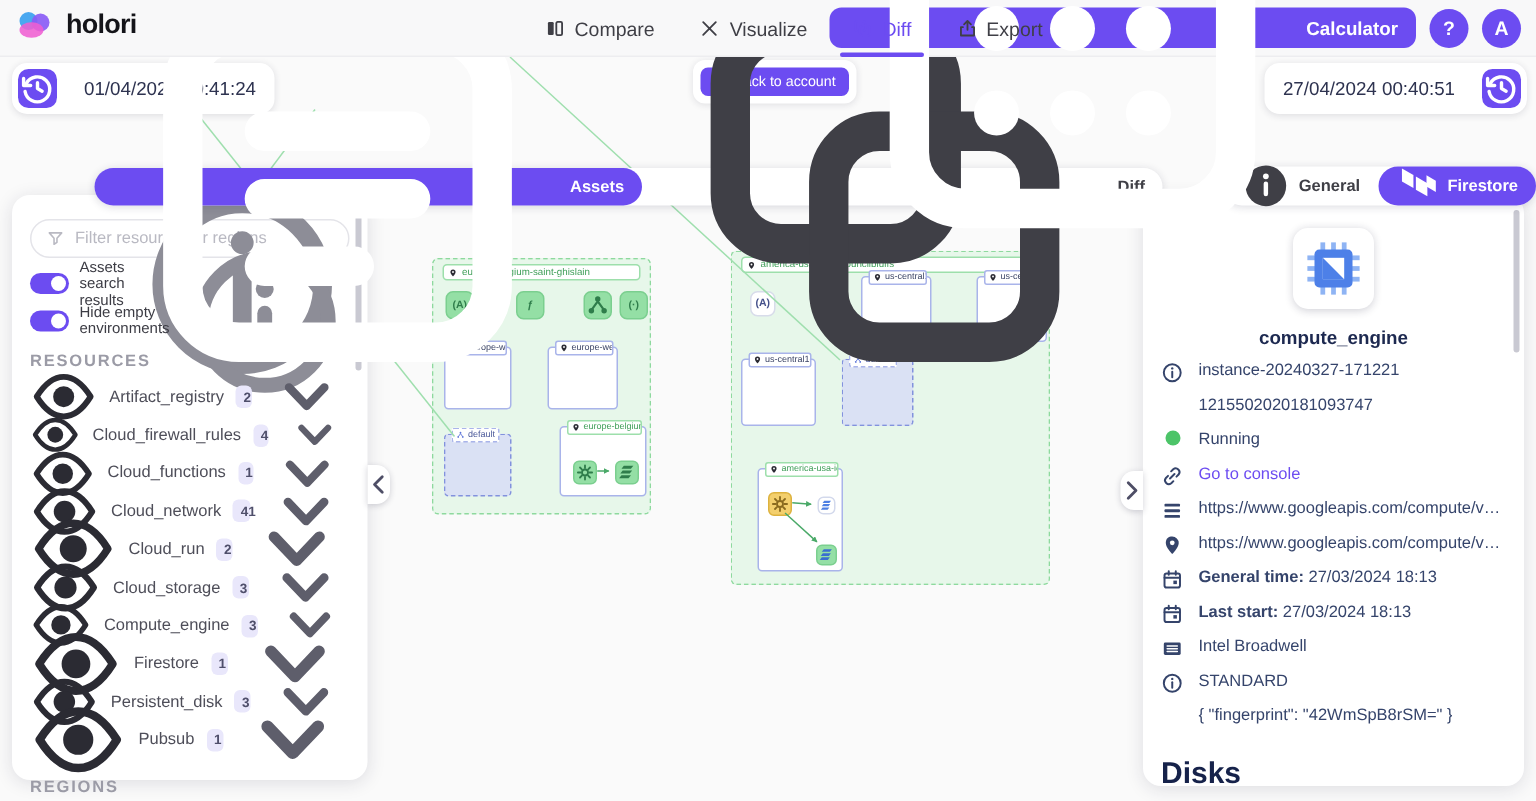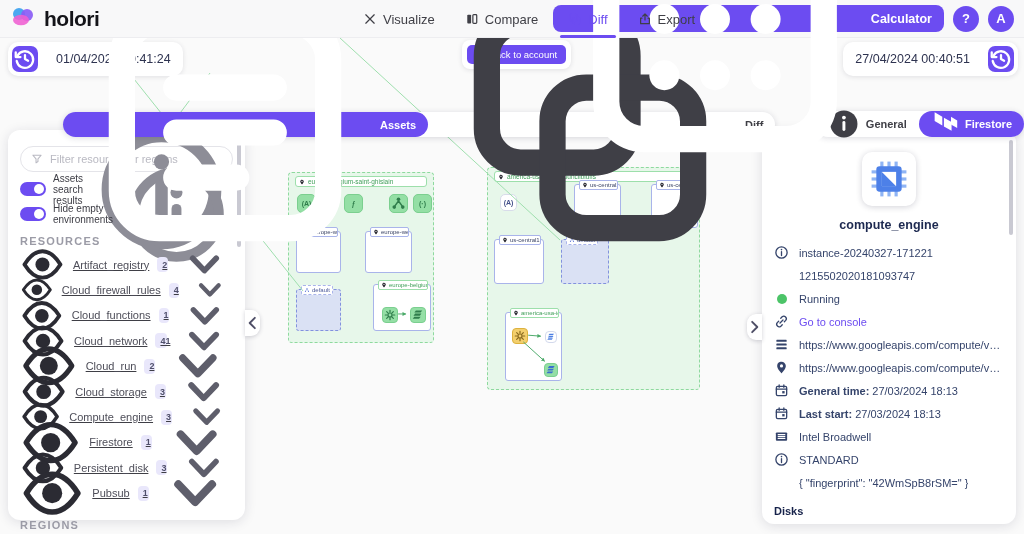--- a/index.html
+++ b/index.html
@@ -4,21 +4,21 @@
 <style>
   * { box-sizing: border-box; margin: 0; padding: 0; }
   :root { --primary:#6C4CF1; --navy:#35446b; --ink:#3f3f46; }
   html,body { width:1024px; height:534px; }
   .app { position:relative; width:1024px; height:534px; background:#fafafa;
          font-family:"Liberation Sans", sans-serif; overflow:hidden; color:var(--ink); }
 
   
   .hdr { position:absolute; top:0; left:0; right:0; height:38px; background:#f8f8f9;
          border-bottom:1px solid #ededf0; display:flex; align-items:center; padding:0 10px; z-index:10; }
-  .brand { display:flex; align-items:flex-end; gap:6px; font-size:21px; font-weight:800;
+  .brand { display:flex; align-items:flex-start; gap:6px; font-size:18px; font-weight:800;
            color:#141419; letter-spacing:-0.5px; }
   .nav { position:absolute; left:363px; top:0; height:38px; display:flex; gap:30px; align-items:center; }
   .nav-item { position:relative; height:38px; display:flex; align-items:center; gap:6px;
               font-size:13px; color:var(--ink); cursor:pointer; font-weight:500; }
   .nav-item svg { width:14px; height:14px; }
   .nav-item.active { color:var(--primary); }
   .nav-item.active::after { content:""; position:absolute; left:-8px; right:-8px; bottom:0;
               height:3px; background:var(--primary); border-radius:2px; }
   .hdr-right { margin-left:auto; display:flex; align-items:center; gap:9px; }
   .calc-btn { display:flex; align-items:center; gap:6px; background:var(--primary); color:#fff;
@@ -80,44 +80,44 @@
             background:transparent; font-family:inherit; min-width:0; }
   .filter input::placeholder { color:#b9b9c2; }
   .toggle-row { display:flex; align-items:center; gap:7px; margin-top:9px; height:16px; }
   .toggle { width:26px; height:14px; border-radius:7px; background:var(--primary);
             position:relative; flex:none; cursor:pointer; }
   .toggle::after { content:""; position:absolute; right:2px; top:2px; width:10px; height:10px;
             border-radius:50%; background:#fff; }
   .toggle-label { font-size:10px; color:#3c3c44; flex:1; }
   .info-dot svg { width:11px; height:11px; color:#8d8d97; display:block; }
   .sec-label { font-size:11px; color:#9b9ba6; letter-spacing:1.2px; margin-top:13px; font-weight:600; }
-  #res-rows { margin-top:5px;text-decoration:underline; }
+  #res-rows { margin-top:5px; }
   .res-row { display:flex; align-items:center; gap:8px; height:25.4px; }
   .res-row .eye { display:flex; cursor:pointer; }
   .res-row .eye svg { width:14px; height:14px; color:#2b2b33; }
   .res-name { font-size:11px; color:#4e4e59; flex:1; }
   .res-badge { background:#e9e7fb; color:#4f4f6b; font-size:9px; font-weight:700;
                border-radius:4px; padding:2.5px 5px; min-width:9px; text-align:center; }
   .res-chev { display:flex; cursor:pointer; margin:0 6px; }
   .res-chev svg { width:10px; height:10px; color:#5e5e6b; }
 
   
   .rp-icon-card { width:54px; height:54px; border-radius:10px; background:#fff;
                   box-shadow:0 1px 6px rgba(30,30,60,.2); margin:8px auto 0; display:flex;
                   align-items:center; justify-content:center; }
   .rp-title { text-align:center; font-size:12.5px; font-weight:700; color:#1d2950; margin-top:12px; }
   #detail-rows { margin-top:9px; }
-  .detail-row { display:flex; align-items:center; gap:10px; height:23px; color:var(--navy); font-size:11px; }
+  .detail-row { display:flex; align-items:flex-start; gap:10px; height:23px; color:var(--navy); font-size:11px; }
   .detail-row .ic { width:15px; display:flex; justify-content:center; flex:none; }
   .detail-row .ic svg { width:13px; height:13px; color:var(--navy); }
   .detail-row .txt { white-space:nowrap; overflow:hidden; text-overflow:ellipsis; max-width:208px; }
   .detail-row .txt b { font-weight:700; margin-right:3px; }
   .detail-row.link-row .txt { color:var(--primary); cursor:pointer; }
   .status-dot { width:10px; height:10px; border-radius:50%; background:#4cc468; }
-  .disks-h { font-size:11px; font-weight:700; color:#16224a; margin-top:11px; }
+  .disks-h { font-size:20px; font-weight:700; color:#16224a; margin-top:11px; }
 
   
   .grp { position:absolute; background:rgba(226,246,230,.8); border:1px dashed #8ed99e;
          border-radius:4px; z-index:1; }
   .grp-chip { position:absolute; left:6px; right:6px; top:3px; height:11px; background:#fff;
          border:1px solid #9ddfab; border-radius:3px; display:flex; align-items:center; gap:3px;
          padding:0 3px; font-size:6.5px; color:#3f9e58; white-space:nowrap; overflow:hidden; }
   .grp-chip svg, .zone-chip svg { width:6px; height:6px; flex:none; }
   .svc { position:absolute; border-radius:5px; display:flex; align-items:center;
          justify-content:center; font-size:7px; font-weight:700; }
@@ -334,34 +334,34 @@
           <circle cx="17" cy="9" r="6" fill="#8a5cf5" opacity="0.92"></circle>
           <ellipse cx="11" cy="14" rx="8" ry="5.2" fill="#ef5fd2" opacity="0.88"></ellipse>
         </svg>
       </span>
       <span>holori</span>
     </div>
     <nav class="nav" id="nav-items">
         <div class="nav-item">
      <span style="width:14px;height:14px;display:flex">
             <svg viewBox="0 0 16 16" fill="none" stroke="currentColor" stroke-width="1.4" stroke-linecap="round" stroke-linejoin="round" style="display:block;width:100%;height:100%">
+              <rect x="2.6" y="3" width="4.4" height="10" rx="1" fill="currentColor" stroke="none"></rect>
+              <rect x="9" y="3" width="4.4" height="10" rx="1"></rect>
+            </svg>
+          </span>
+     <span>Compare</span>
+   </div>
+        <div class="nav-item">
+     <span style="width:14px;height:14px;display:flex">
+            <svg viewBox="0 0 16 16" fill="none" stroke="currentColor" stroke-width="1.4" stroke-linecap="round" stroke-linejoin="round" style="display:block;width:100%;height:100%">
               <path d="M3.2 12.8 12.8 3.2M3.2 3.2l9.6 9.6"></path>
               <circle cx="8" cy="8" r="1.1" fill="currentColor" stroke="none"></circle>
             </svg>
           </span>
      <span>Visualize</span>
-   </div>
-        <div class="nav-item">
-     <span style="width:14px;height:14px;display:flex">
-            <svg viewBox="0 0 16 16" fill="none" stroke="currentColor" stroke-width="1.4" stroke-linecap="round" stroke-linejoin="round" style="display:block;width:100%;height:100%">
-              <rect x="2.6" y="3" width="4.4" height="10" rx="1" fill="currentColor" stroke="none"></rect>
-              <rect x="9" y="3" width="4.4" height="10" rx="1"></rect>
-            </svg>
-          </span>
-     <span>Compare</span>
    </div>
         <div class="nav-item active">
      <span style="width:14px;height:14px;display:flex">
             <svg viewBox="0 0 16 16" fill="none" stroke="currentColor" stroke-width="1.4" stroke-linecap="round" stroke-linejoin="round" style="display:block;width:100%;height:100%">
               <rect x="2.5" y="2.5" width="7.5" height="7.5" rx="1.8"></rect>
               <rect x="6" y="6" width="7.5" height="7.5" rx="1.8"></rect>
             </svg>
           </span>
      <span>Diff</span>
    </div>

